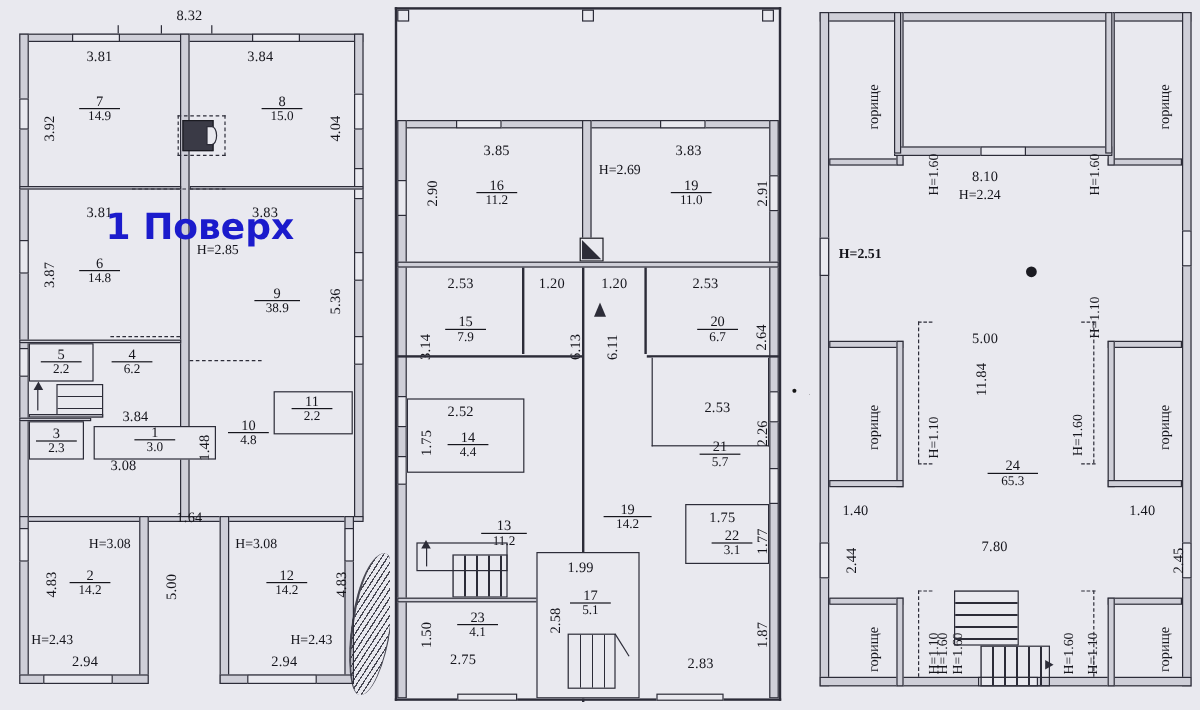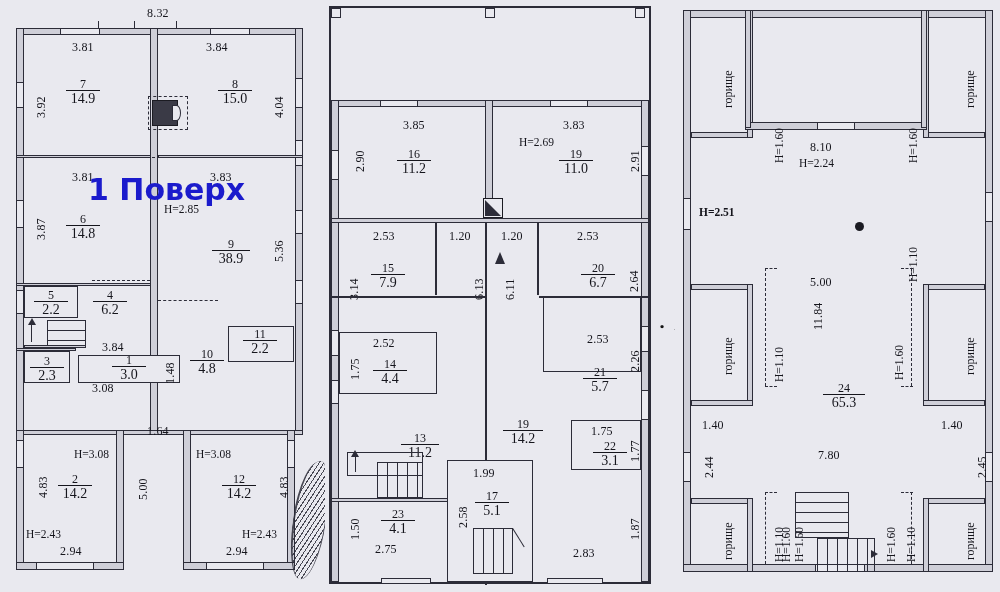--- a/index.html
+++ b/index.html
@@ -30,21 +30,21 @@
   .dim{position:absolute;font-size:12px;color:#15151c;white-space:nowrap;letter-spacing:.2px;}
   .dim.v{transform-origin:0 0;transform:rotate(-90deg);}
   .hlab{position:absolute;font-size:11.5px;color:#15151c;white-space:nowrap;}
   .hlab.v{transform-origin:0 0;transform:rotate(-90deg);}
   .gor{position:absolute;font-size:12px;color:#15151c;white-space:nowrap;
        transform-origin:0 0;transform:rotate(-90deg);font-family:"Liberation Serif",serif;}
 
   
   .rn{position:absolute;text-align:center;color:#15151c;line-height:1.02;white-space:nowrap;}
   .rn .num{display:block;font-size:12px;border-bottom:1px solid #15151c;padding:0 2px;}
-  .rn .area{display:block;font-size:14px;padding-top:1px;}
+  .rn .area{display:block;font-size:11px;padding-top:1px;}
 
   
   .title{position:absolute;color:#1b1bcc;font-family:"DejaVu Sans",sans-serif;
          font-weight:bold;white-space:nowrap;}
   #title-floor1{font-size:30px;left:88px;top:172px;}
   #title-floor2{font-size:30px;left:404px;top:52px;}
 
   
   #watermark{position:absolute;left:327px;top:276px;width:326px;text-align:center;
              pointer-events:none;}
@@ -251,21 +251,21 @@
 
     <div class="dim" style="left:78px;top:118px;">3.85</div>
     <div class="dim v" style="left:28px;top:172px;">2.90</div>
     <div class="rn" style="left:72px;top:148px;width:34px;">
       <span class="num">16</span>
       <span class="area">11.2</span>
     </div>
 
     <div class="dim" style="left:238px;top:118px;">3.83</div>
     <div class="dim v" style="left:303px;top:172px;">2.91</div>
-    <div class="hlab" style="left:194px;top:136px;text-align:right;">H=2.69</div>
+    <div class="hlab" style="left:174px;top:136px;text-align:right;">H=2.69</div>
     <div class="rn" style="left:234px;top:148px;width:34px;">
       <span class="num">19</span>
       <span class="area">11.0</span>
     </div>
 
     <div class="door-dark" style="left:158px;top:198px;width:20px;height:20px;background:#e9e9ef;"></div>
     <div class="tri" style="left:160px;top:200px;border-left:16px solid #2c2c38;border-top:16px solid transparent;"></div>
 
     <div class="wall" style="left:6px;top:218px;width:318px;height:5px;"></div>
 

